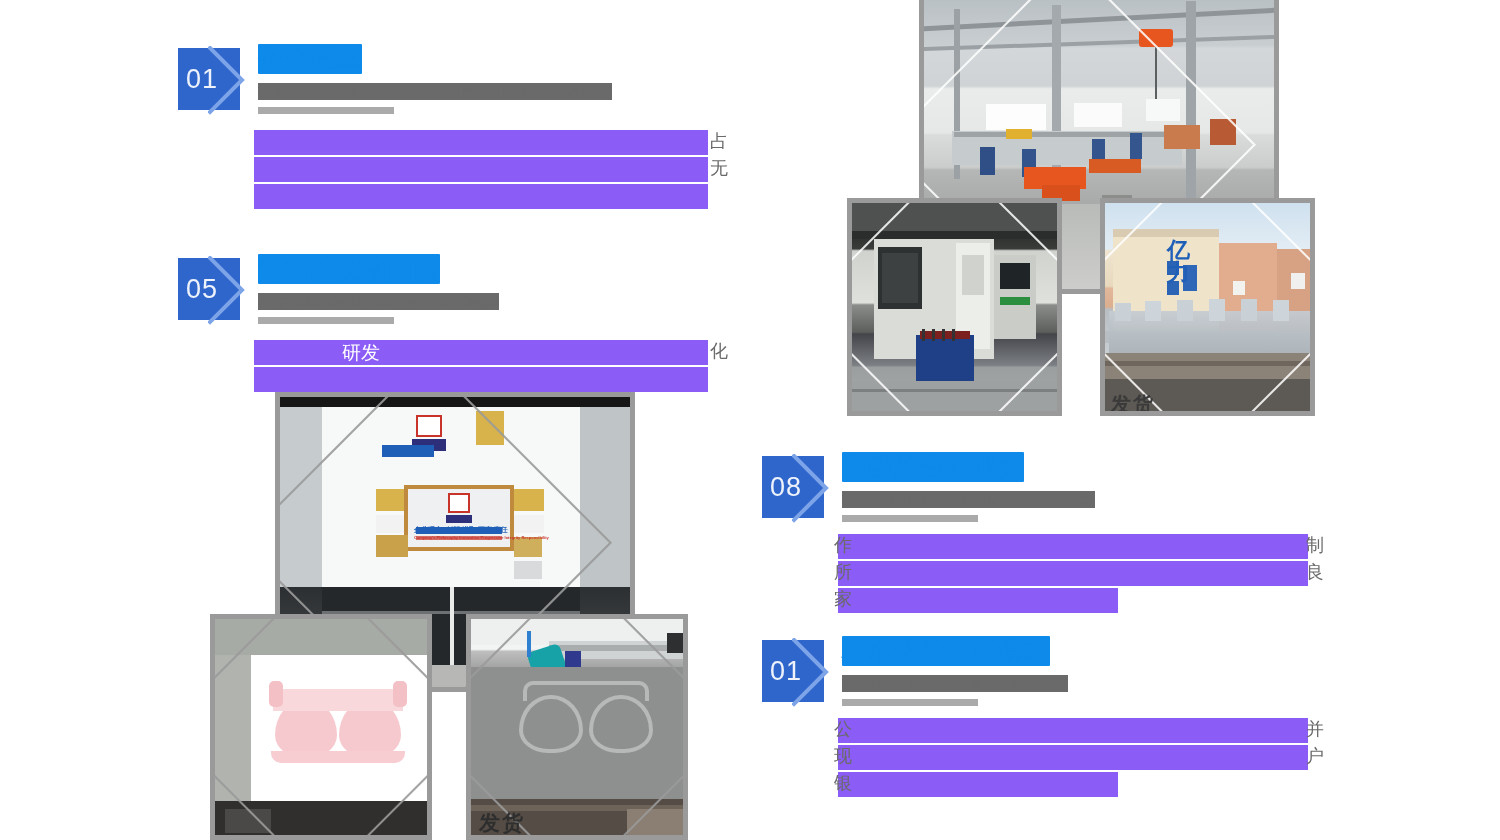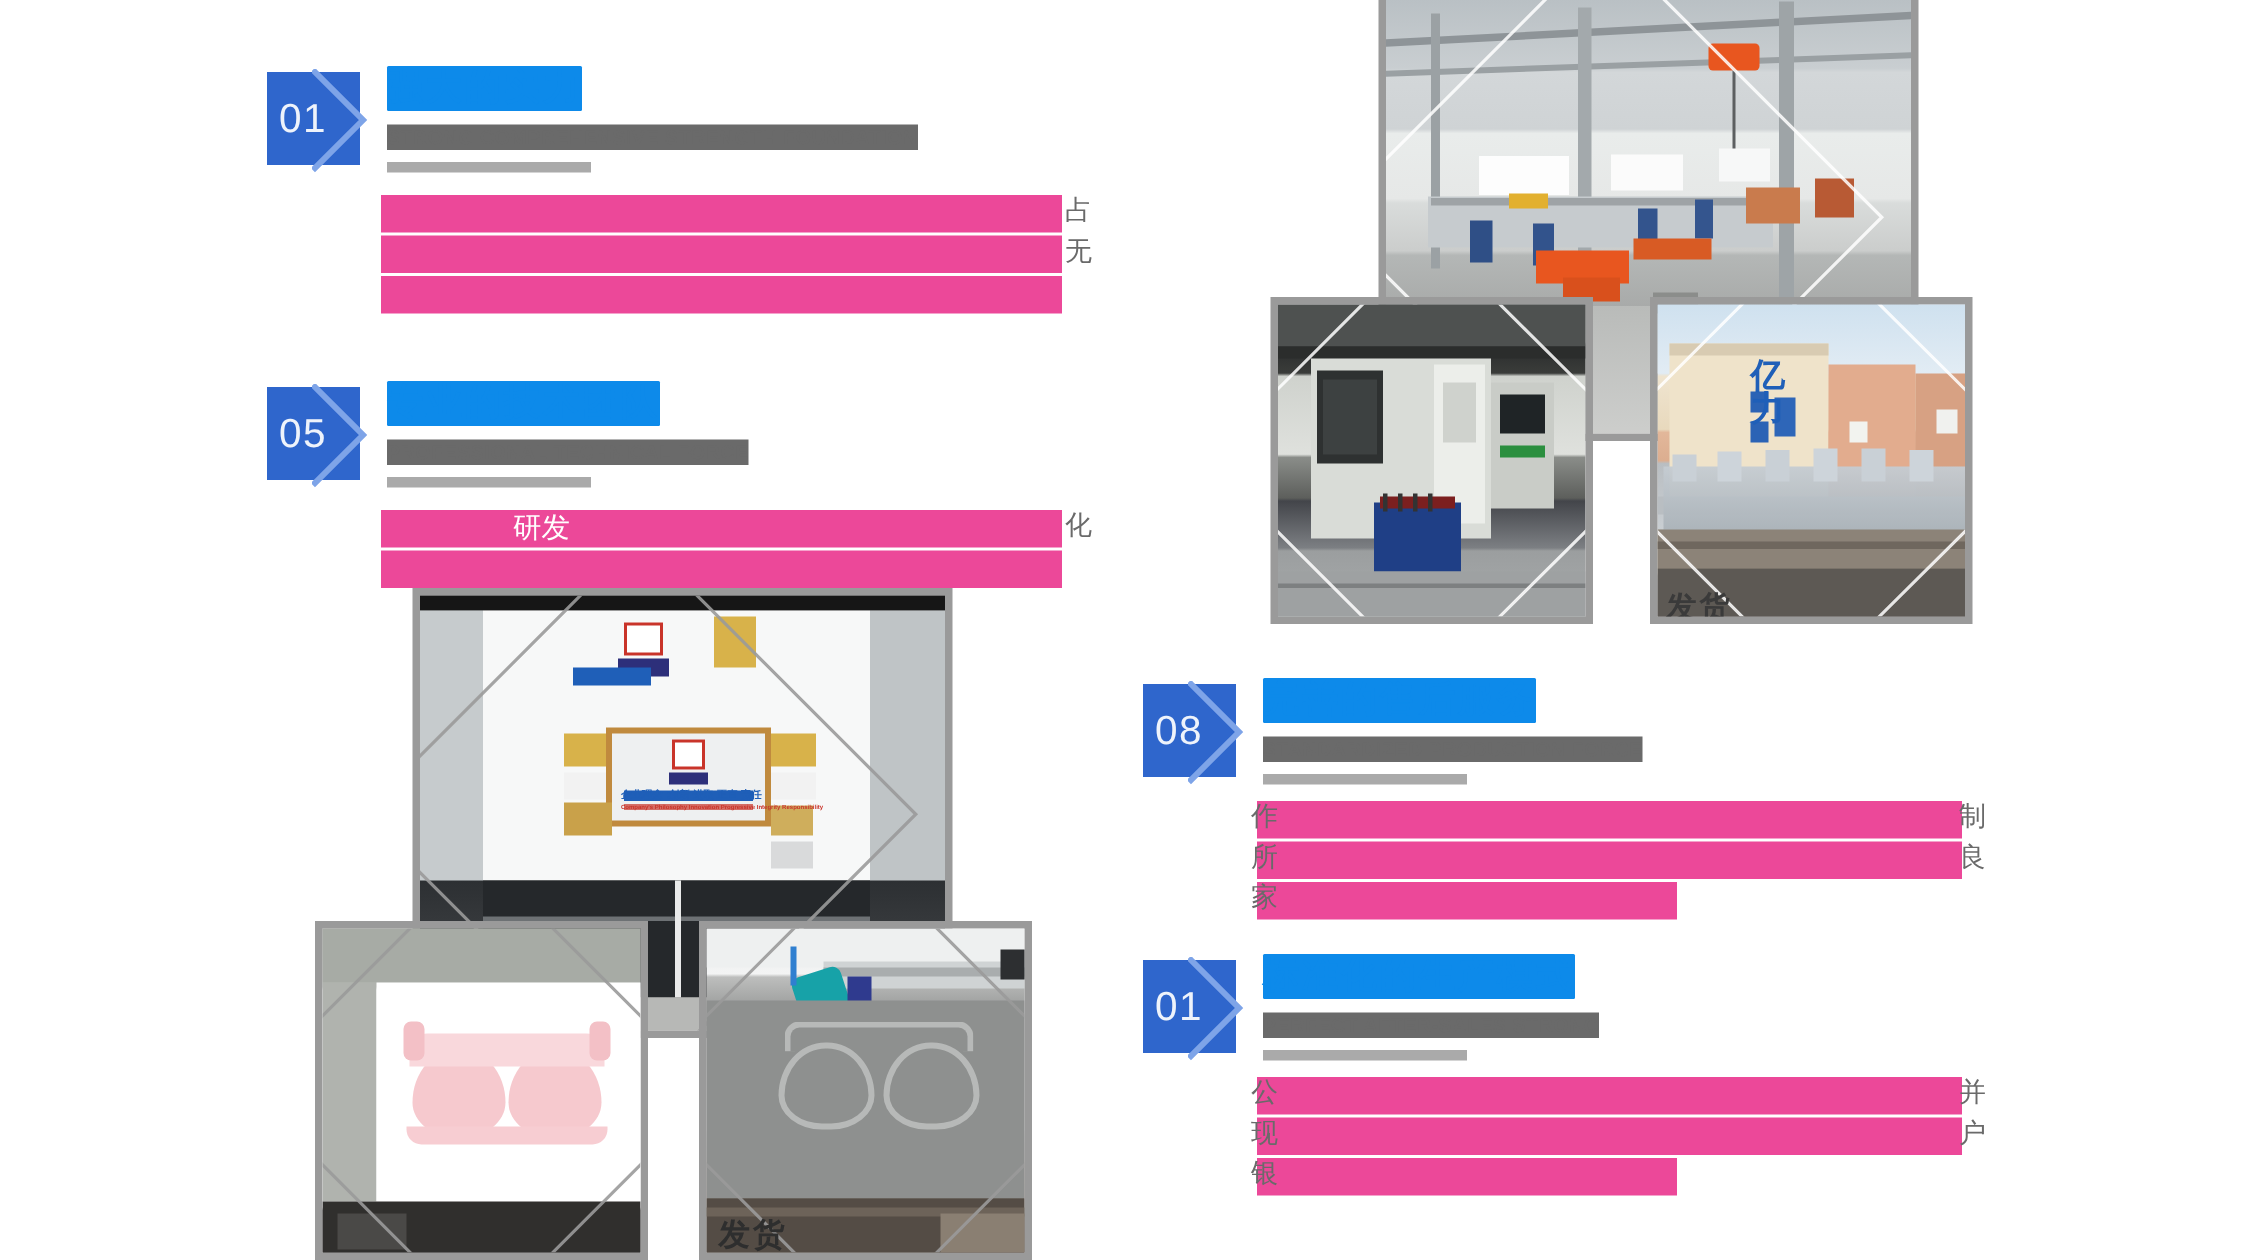--- a/index.html
+++ b/index.html
@@ -41,21 +41,21 @@
   .t-sub{
     display:inline-block;height:17px;line-height:17px;margin-top:9px;
     background:#6a6a6a;color:#6a6a6a;
     font-size:13px;font-weight:700;letter-spacing:.4px;white-space:nowrap;
   }
   .rule{margin-top:7px;width:136px;height:7px;background:#aaaaaa;}
 
   
   .body-lines{position:absolute;}
   .bline{
-    height:25px;background:#ec4899;
+    height:25px;background:#8b5cf6;
     color:#6a6a6a;font-size:17px;line-height:25px;
     white-space:nowrap;overflow:hidden;
   }
   .bline.gap{margin-top:2px;}
   .bline .cn{color:#ffffff;font-weight:400;}
   .edge-ch{
     position:absolute;color:#6a6a6a;font-size:18px;line-height:25px;
     font-family:"DejaVu Sans",sans-serif;
   }
 
@@ -296,21 +296,21 @@
     <div class="feat-head">
       <div class="badge">
         <div class="num">01</div>
       </div>
       <div class="chev">
         <svg width="40" height="70" viewBox="0 0 40 70">
           <path d="M2 2 L34 34 L2 66" fill="none" stroke="#7ea4e8" stroke-width="4" stroke-linecap="square"></path>
         </svg>
       </div>
       <div class="titlewrap">
-        <div class="t-main">强大的实力</div>
+        <div class="t-main">企业理念</div>
         <div style="height:0"></div>
         <div class="t-sub">STRONG COMPREHENSIVE STRENGTH FOUNDATION</div>
         <div class="rule"></div>
       </div>
     </div>
     <div class="body-lines" style="left:76px;top:82px;width:490px;">
       <div class="bline" style="width:454px;"></div>
       <div class="bline gap" style="width:454px;"></div>
       <div class="bline gap" style="width:454px;"></div>
       <div class="edge-ch" style="left:456px;top:-2px;">占</div>
@@ -379,21 +379,21 @@
         <div class="num">01</div>
       </div>
       <div class="chev">
         <svg width="40" height="70" viewBox="0 0 40 70">
           <path d="M2 2 L34 34 L2 66" fill="none" stroke="#7ea4e8" stroke-width="4" stroke-linecap="square"></path>
         </svg>
       </div>
       <div class="titlewrap">
         <div class="t-main">标准化的生产模式</div>
         <div style="height:0"></div>
-        <div class="t-sub">PERFECT AFTER-SALES STRONG</div>
+        <div class="t-sub">PERFECT AFTER-SALES SERVICE</div>
         <div class="rule"></div>
       </div>
     </div>
     <div class="body-lines" style="left:76px;top:78px;width:500px;">
       <div class="bline" style="width:470px;"></div>
       <div class="bline gap" style="width:470px;"></div>
       <div class="bline gap" style="width:280px;"></div>
       <div class="edge-ch" style="left:-4px;top:-2px;">公</div>
       <div class="edge-ch" style="left:-4px;top:25px;">现</div>
       <div class="edge-ch" style="left:-4px;top:52px;">银</div>

